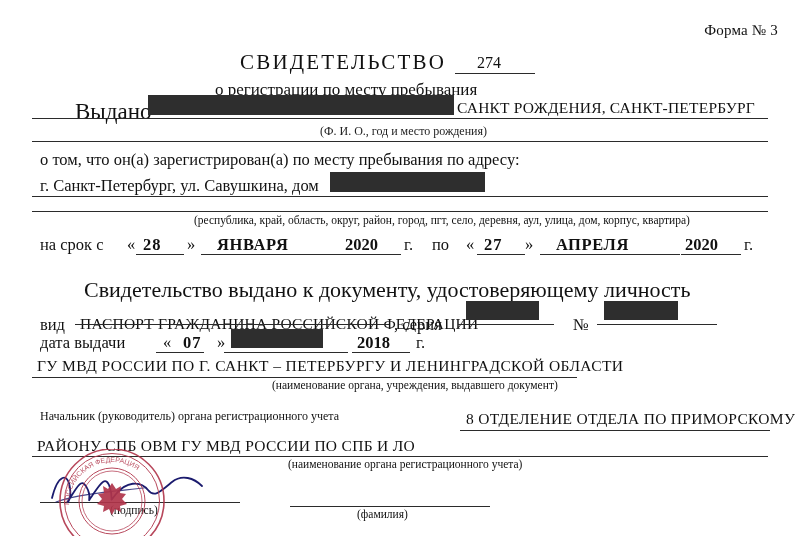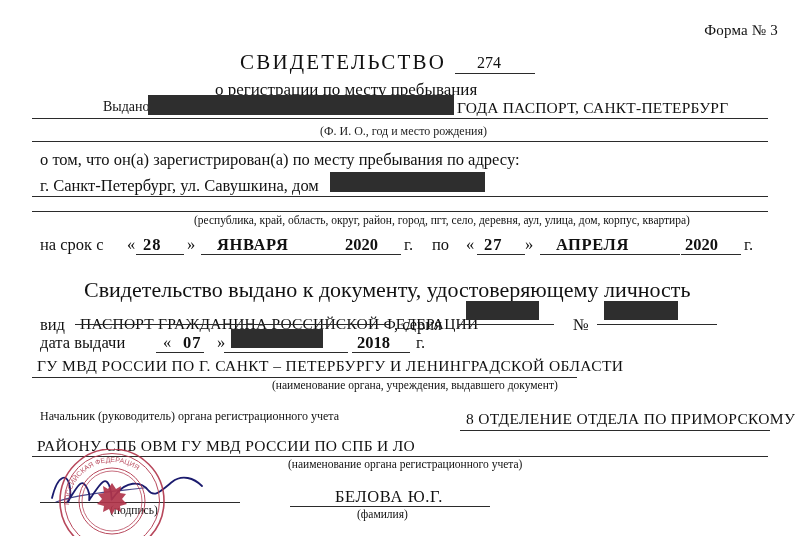--- a/index.html
+++ b/index.html
@@ -63,22 +63,21 @@
   }
   .title-sub {
     top: 80px;
     left: 215px;
     font-size: 17px;
   }
 
   .lbl-vydano {
     top: 99px;
     left: 75px;
-    font-size: 14px;
-    margin-left: 28px;
+    font-size: 23px;
   }
   .red-1 {
     top: 95px;
     left: 148px;
     width: 306px;
     height: 20px;
   }
   .birth-place {
     top: 99px;
     left: 457px;
@@ -301,21 +300,21 @@
 
   <div class="abs form-no">Форма № 3</div>
 
   <div class="abs title-main">СВИДЕТЕЛЬСТВО</div>
   <div class="abs title-num">274</div>
   <div class="rule title-num-rule"></div>
   <div class="abs title-sub">о регистрации по месту пребывания</div>
 
   <div class="abs lbl-vydano">Выдано</div>
   <div class="redact red-1"></div>
-  <div class="abs birth-place">ГОДА ПАСПОРТ, САНКТ-ПЕТЕРБУРГ</div>
+  <div class="abs birth-place">САНКТ РОЖДЕНИЯ, САНКТ-ПЕТЕРБУРГ</div>
   <div class="rule rule-1"></div>
   <div class="rule rule-2"></div>
   <div class="abs cap-fio">(Ф. И. О., год и место рождения)</div>
 
   <div class="abs addr-line">г. Санкт-Петербург, ул. Савушкина, дом</div>
   <div class="abs line-otom">о том, что он(а) зарегистрирован(а) по месту пребывания по адресу:</div>
   <div class="redact red-2"></div>
   <div class="rule rule-3"></div>
   <div class="rule rule-4"></div>
   <div class="abs cap-addr">(республика, край, область, округ, район, город, пгт, село, деревня, аул, улица, дом, корпус, квартира)</div>
@@ -370,21 +369,20 @@
   <div class="abs chief-lbl">Начальник (руководитель) органа регистрационного учета</div>
   <div class="abs chief-val">8 ОТДЕЛЕНИЕ ОТДЕЛА  ПО ПРИМОРСКОМУ</div>
   <div class="rule u-chief"></div>
   <div class="abs chief-val2">РАЙОНУ СПБ ОВМ  ГУ  МВД  РОССИИ  ПО СПБ  И  ЛО</div>
   <div class="rule rule-chief2"></div>
   <div class="abs cap-chief">(наименование органа регистрационного учета)</div>
 
   <div class="rule u-sign"></div>
   <div class="abs cap-podpis">(подпись)</div>
 
-  <div class="abs fam-val">БЕЛОВА Ю.Г.</div>
   <div class="rule u-fam"></div>
   <div class="abs cap-fam">(фамилия)</div>
 
   <div class="signature">
     <svg width="160" height="42" viewBox="0 0 160 42">
       <path d="M4 30 C 10 6, 20 4, 22 20 C 24 34, 16 38, 22 30 C 30 18, 34 8, 40 22 C 44 32, 38 36, 44 28 C 52 16, 58 6, 62 20 C 66 32, 60 36, 68 26 C 78 14, 92 12, 100 22 C 106 30, 112 24, 124 14 C 134 6, 146 10, 154 18" fill="none" stroke="#1b1b6e" stroke-width="1.8" stroke-linecap="round"></path>
       <path d="M8 34 C 30 26, 60 24, 96 20" fill="none" stroke="#1b1b6e" stroke-width="1.2" stroke-linecap="round" opacity="0.8"></path>
     </svg>
   </div>
 

